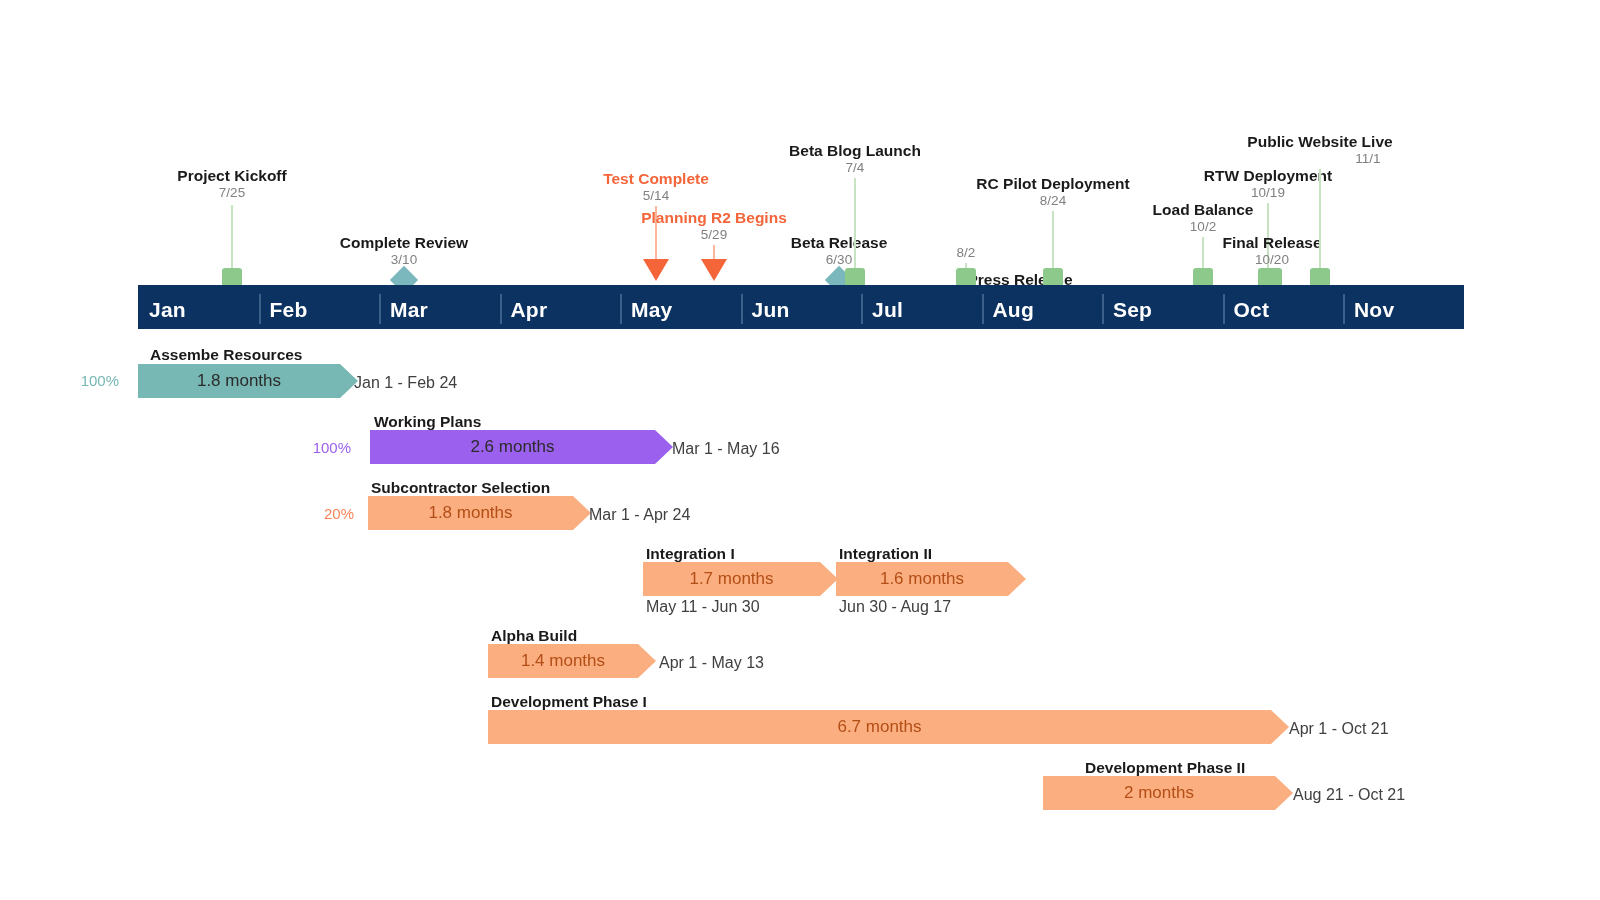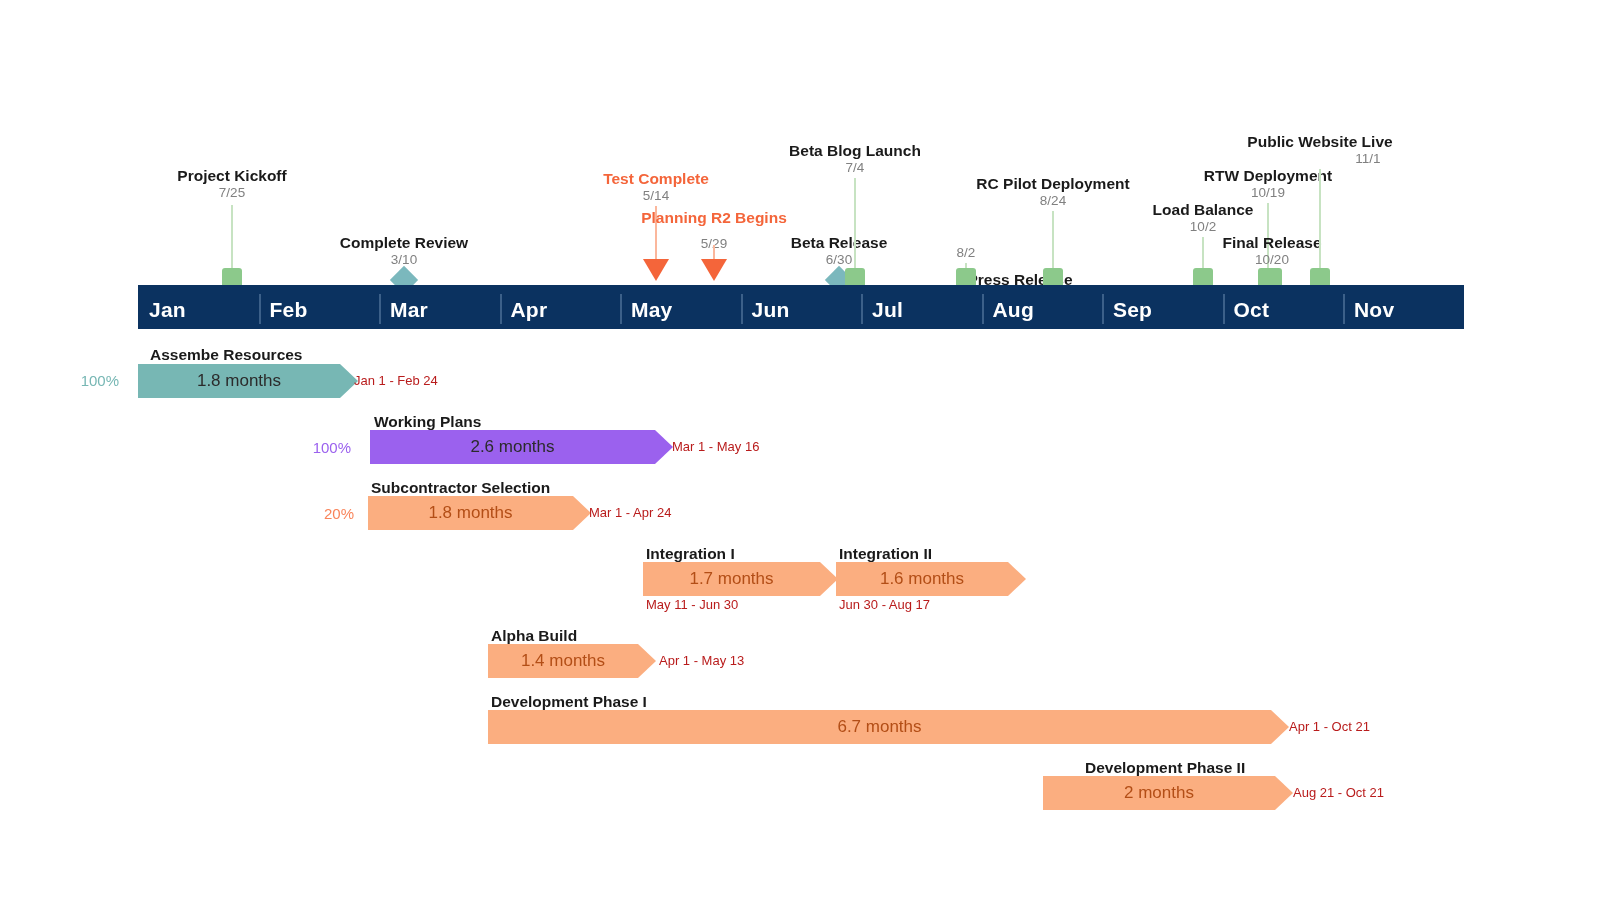--- a/index.html
+++ b/index.html
@@ -158,22 +158,22 @@
     z-index: 2;
     font-size: 17px;
     color: #b34e16;
     white-space: nowrap;
   }
   .bar-duration.dark {
     color: #2b2b2b;
   }
   .task-dates {
     position: absolute;
-    font-size: 13px;
-    color: #b91c1c;
+    font-size: 16px;
+    color: #404040;
     white-space: nowrap;
     line-height: 1.1;
   }
 </style>
 </head>
 <body>
 
 <div id="canvas">
 
   <div id="milestone-layer">
@@ -194,21 +194,21 @@
 
     <div class="milestone">
       <div class="ms-title accent" style="left:656px; top:170px;">Test Complete</div>
       <div class="ms-date" style="left:656px; top:189px;">5/14</div>
       <div class="ms-stem accent" style="left:656px; top:206px; height:58px;"></div>
       <div class="ms-triangle" style="left:656px; top:259px;"></div>
     </div>
 
     <div class="milestone">
       <div class="ms-title accent" style="left:714px; top:209px;">Planning R2 Begins</div>
-      <div class="ms-date" style="left:714px; top:237px;">5/29</div>
+      <div class="ms-date" style="left:714px; top:228px;">5/29</div>
       <div class="ms-stem accent" style="left:714px; top:245px; height:20px;"></div>
       <div class="ms-triangle" style="left:714px; top:259px;"></div>
     </div>
 
     <div class="milestone">
       <div class="ms-title" style="left:839px; top:234px;">Beta Release</div>
       <div class="ms-date" style="left:839px; top:253px;">6/30</div>
       <div class="ms-stem" style="left:839px; top:270px; height:2px;"></div>
       <div class="ms-diamond" style="left:839px; top:270px;"></div>
     </div>

